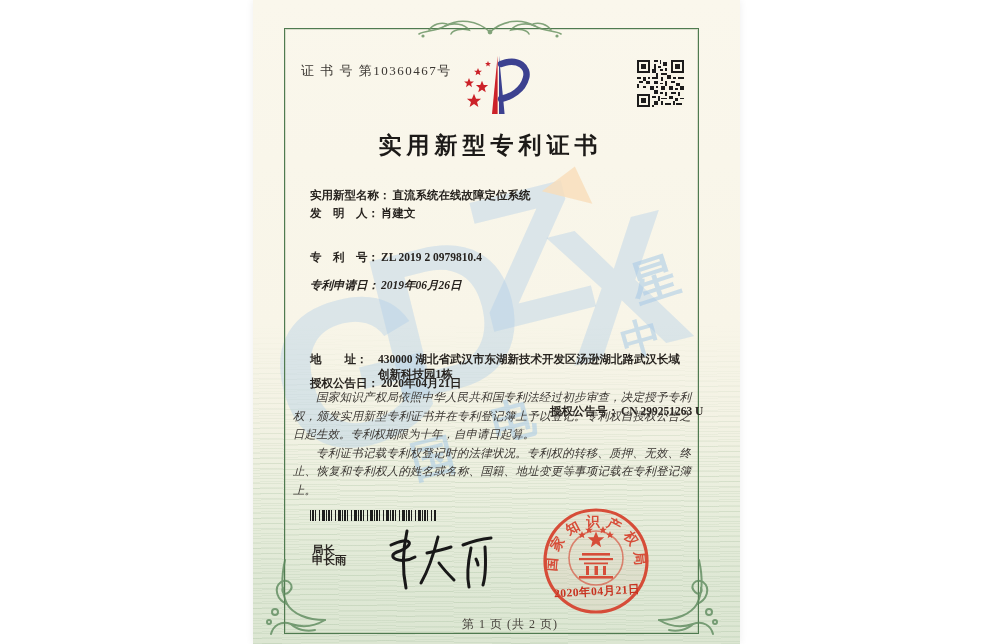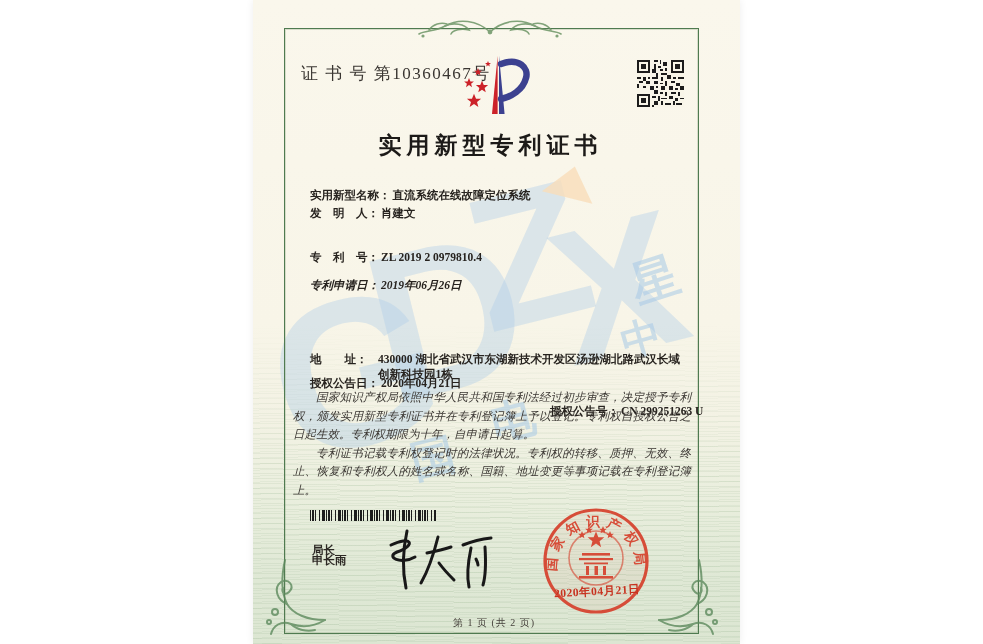--- a/index.html
+++ b/index.html
@@ -28,40 +28,40 @@
     pointer-events:none;
   }
   .ornament{position:absolute;z-index:3;color:#6d9566;}
   .wm{position:absolute;z-index:1;font-family:"Liberation Sans","DejaVu Sans",sans-serif;
       font-weight:800;color:rgba(175,206,233,.40);line-height:1;user-select:none;}
   .wm-char{color:rgba(166,200,230,.55);}
   .wm-tri{position:absolute;z-index:1;width:0;height:0;
       border-left:26px solid transparent;border-right:26px solid transparent;
       border-bottom:32px solid #f9ddb9;opacity:.8;transform:rotate(14deg);}
   .content{position:absolute;inset:0;z-index:4;color:#2a2625;}
-  .cert-no{position:absolute;left:48px;top:62px;font-size:17px;letter-spacing:1.5px;color:#3a3632;}
+  .cert-no{position:absolute;left:48px;top:62px;font-size:13px;letter-spacing:1.5px;color:#3a3632;}
   .title{position:absolute;left:31px;top:130px;width:413px;text-align:center;
     font-size:23px;font-weight:bold;letter-spacing:5px;color:#1c1a18;}
   .row{position:absolute;left:57px;font-size:11.5px;font-weight:600;white-space:nowrap;color:#27231f;}
   .row .lbl{display:inline-block;min-width:66px;}
   .row .val{margin-left:2px;}
   .addr-val{display:inline-block;vertical-align:top;white-space:normal;width:312px;line-height:15px;}
   .inline2{position:absolute;left:240px;top:0;}
   .paras{position:absolute;left:40px;top:388px;width:398px;
     font-size:11.5px;line-height:18.5px;font-style:italic;color:#3b3733;text-align:justify;}
   .paras p{margin:0;text-indent:2em;}
   .barcode{position:absolute;left:57px;top:510px;width:126px;height:11px;
     background:repeating-linear-gradient(90deg,#1d1d1d 0 1px,transparent 1px 2px,#1d1d1d 2px 4px,
       transparent 4px 5px,#1d1d1d 5px 6px,transparent 6px 9px,#1d1d1d 9px 10px,transparent 10px 12px,
       #1d1d1d 12px 15px,transparent 15px 16px);}
   .signer{position:absolute;left:59px;font-size:11.5px;font-weight:600;color:#2c2824;text-align:center;}
   .seal-date{position:absolute;left:288px;top:584px;width:112px;text-align:center;
     font-size:11.5px;font-weight:700;color:#c8321f;transform:rotate(-3deg);letter-spacing:.5px;}
-  .footer{position:absolute;left:15px;top:616px;width:452px;text-align:center;
-    font-size:10px;color:#46423c;letter-spacing:1px;}
+  .footer{position:absolute;left:31px;top:616px;width:452px;text-align:center;
+    font-size:12px;color:#46423c;letter-spacing:1px;}
   svg{display:block;}
 </style>
 </head>
 <body>
 
 <div class="certificate">
 
   <div class="guilloche"></div>
 
   <div>

